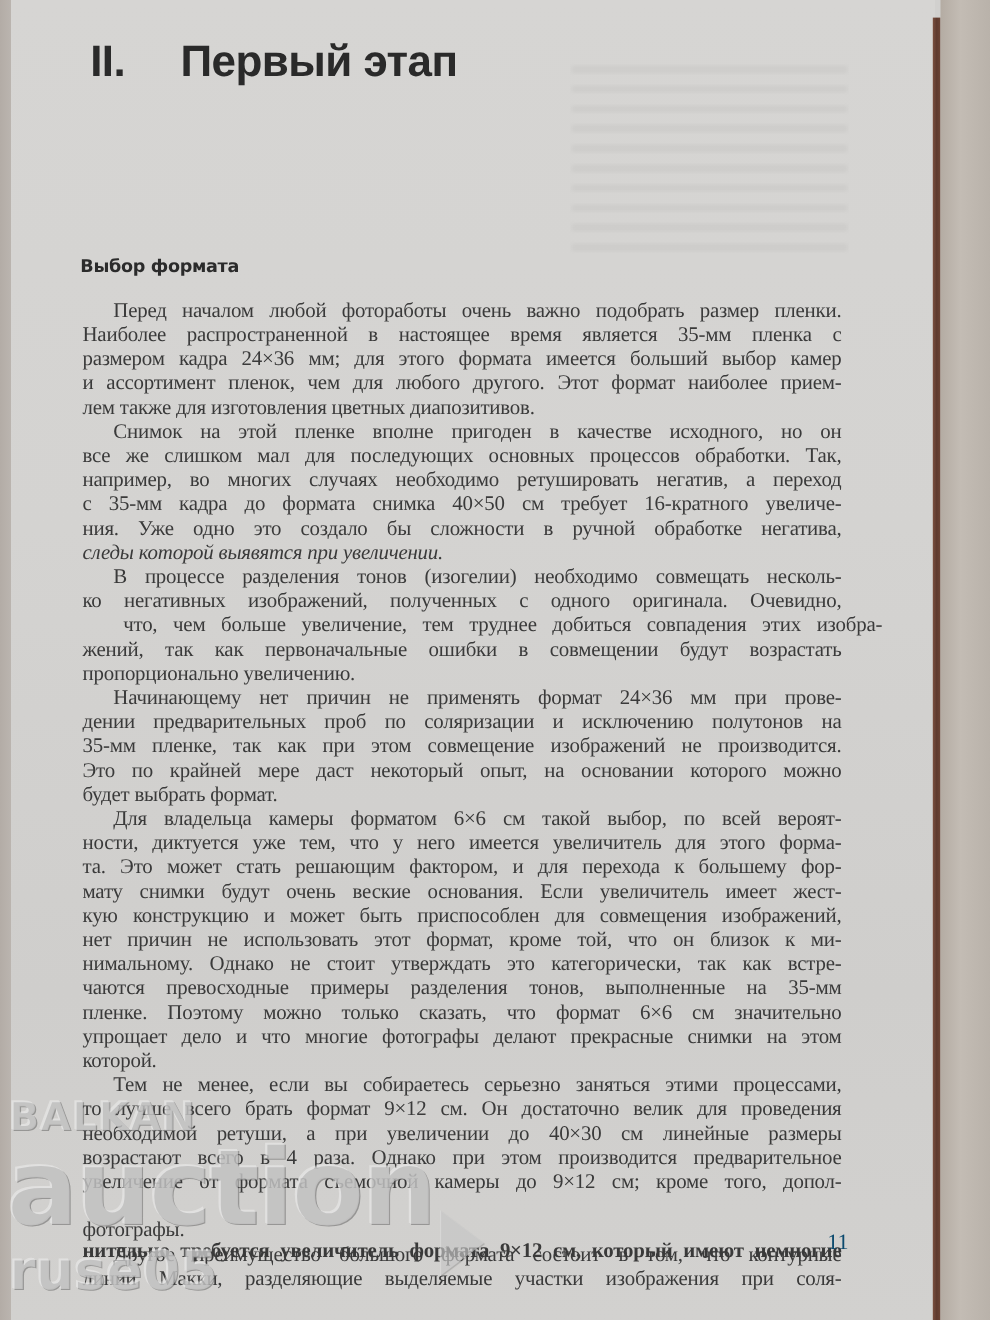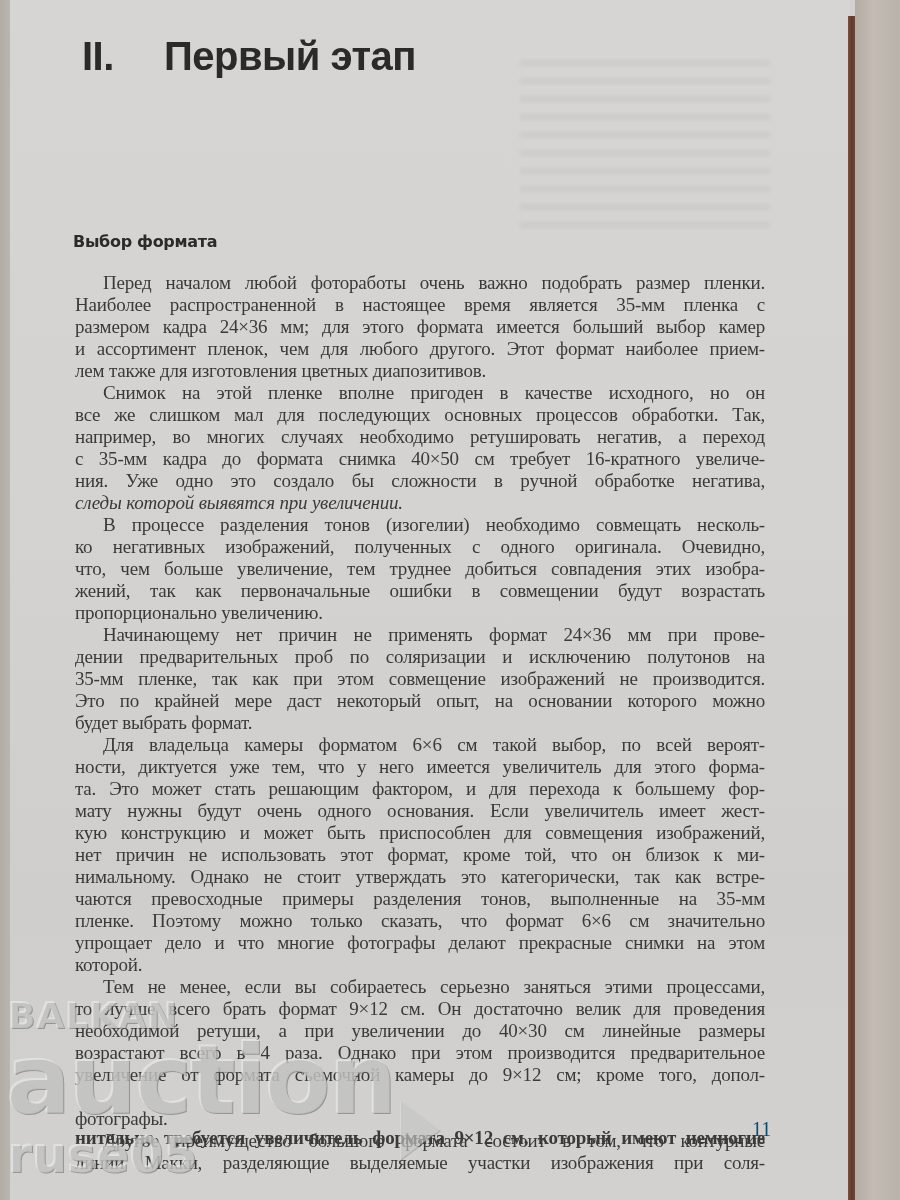--- a/index.html
+++ b/index.html
@@ -91,32 +91,32 @@
     <div class="line" style="top: 338px;">и ассортимент пленок, чем для любого другого. Этот формат наиболее прием-</div>
     <div class="line last" style="top: 360px;">лем также для изготовления цветных диапозитивов.</div>
     <div class="line indent" style="top: 382px;">Снимок на этой пленке вполне пригоден в качестве исходного, но он</div>
     <div class="line" style="top: 404px;">все же слишком мал для последующих основных процессов обработки. Так,</div>
     <div class="line" style="top: 426px;">например, во многих случаях необходимо ретушировать негатив, а переход</div>
     <div class="line" style="top: 448px;">с 35-мм кадра до формата снимка 40×50 см требует 16-кратного увеличе-</div>
     <div class="line" style="top: 470px;">ния. Уже одно это создало бы сложности в ручной обработке негатива,</div>
     <div class="line last" style="top: 492px; font-style: italic;">следы которой выявятся при увеличении.</div>
     <div class="line indent" style="top: 514px;">В процессе разделения тонов (изогелии) необходимо совмещать несколь-</div>
     <div class="line" style="top: 536px;">ко негативных изображений, полученных с одного оригинала. Очевидно,</div>
-    <div class="line" style="top: 558px;">что, чем больше увеличение, тем труднее добиться совпадения этих изобра-</div>
+    <div class="line" style="top: 558px; margin-left: 37px;">что, чем больше увеличение, тем труднее добиться совпадения этих изобра-</div>
     <div class="line" style="top: 580px;">жений, так как первоначальные ошибки в совмещении будут возрастать</div>
     <div class="line last" style="top: 602px;">пропорционально увеличению.</div>
     <div class="line indent" style="top: 624px;">Начинающему нет причин не применять формат 24×36 мм при прове-</div>
     <div class="line" style="top: 646px;">дении предварительных проб по соляризации и исключению полутонов на</div>
     <div class="line" style="top: 668px;">35-мм пленке, так как при этом совмещение изображений не производится.</div>
     <div class="line" style="top: 690px;">Это по крайней мере даст некоторый опыт, на основании которого можно</div>
     <div class="line last" style="top: 712px;">будет выбрать формат.</div>
     <div class="line indent" style="top: 734px;">Для владельца камеры форматом 6×6 см такой выбор, по всей вероят-</div>
     <div class="line" style="top: 756px;">ности, диктуется уже тем, что у него имеется увеличитель для этого форма-</div>
     <div class="line" style="top: 778px;">та. Это может стать решающим фактором, и для перехода к большему фор-</div>
-    <div class="line" style="top: 800px;">мату нужны будут очень одного основания. Если увеличитель имеет жест-</div>
+    <div class="line" style="top: 800px;">мату снимки будут очень веские основания. Если увеличитель имеет жест-</div>
     <div class="line" style="top: 822px;">кую конструкцию и может быть приспособлен для совмещения изображений,</div>
     <div class="line" style="top: 844px;">нет причин не использовать этот формат, кроме той, что он близок к ми-</div>
     <div class="line" style="top: 866px;">нимальному. Однако не стоит утверждать это категорически, так как встре-</div>
     <div class="line" style="top: 888px;">чаются превосходные примеры разделения тонов, выполненные на 35-мм</div>
     <div class="line" style="top: 910px;">пленке. Поэтому можно только сказать, что формат 6×6 см значительно</div>
     <div class="line" style="top: 932px;">упрощает дело и что многие фотографы делают прекрасные снимки на этом</div>
     <div class="line last" style="top: 954px;">которой.</div>
     <div class="line indent" style="top: 976px;">Тем не менее, если вы собираетесь серьезно заняться этими процессами,</div>
     <div class="line" style="top: 998px;">то лучше всего брать формат 9×12 см. Он достаточно велик для проведения</div>
     <div class="line" style="top: 1020px;">необходимой ретуши, а при увеличении до 40×30 см линейные размеры</div>

